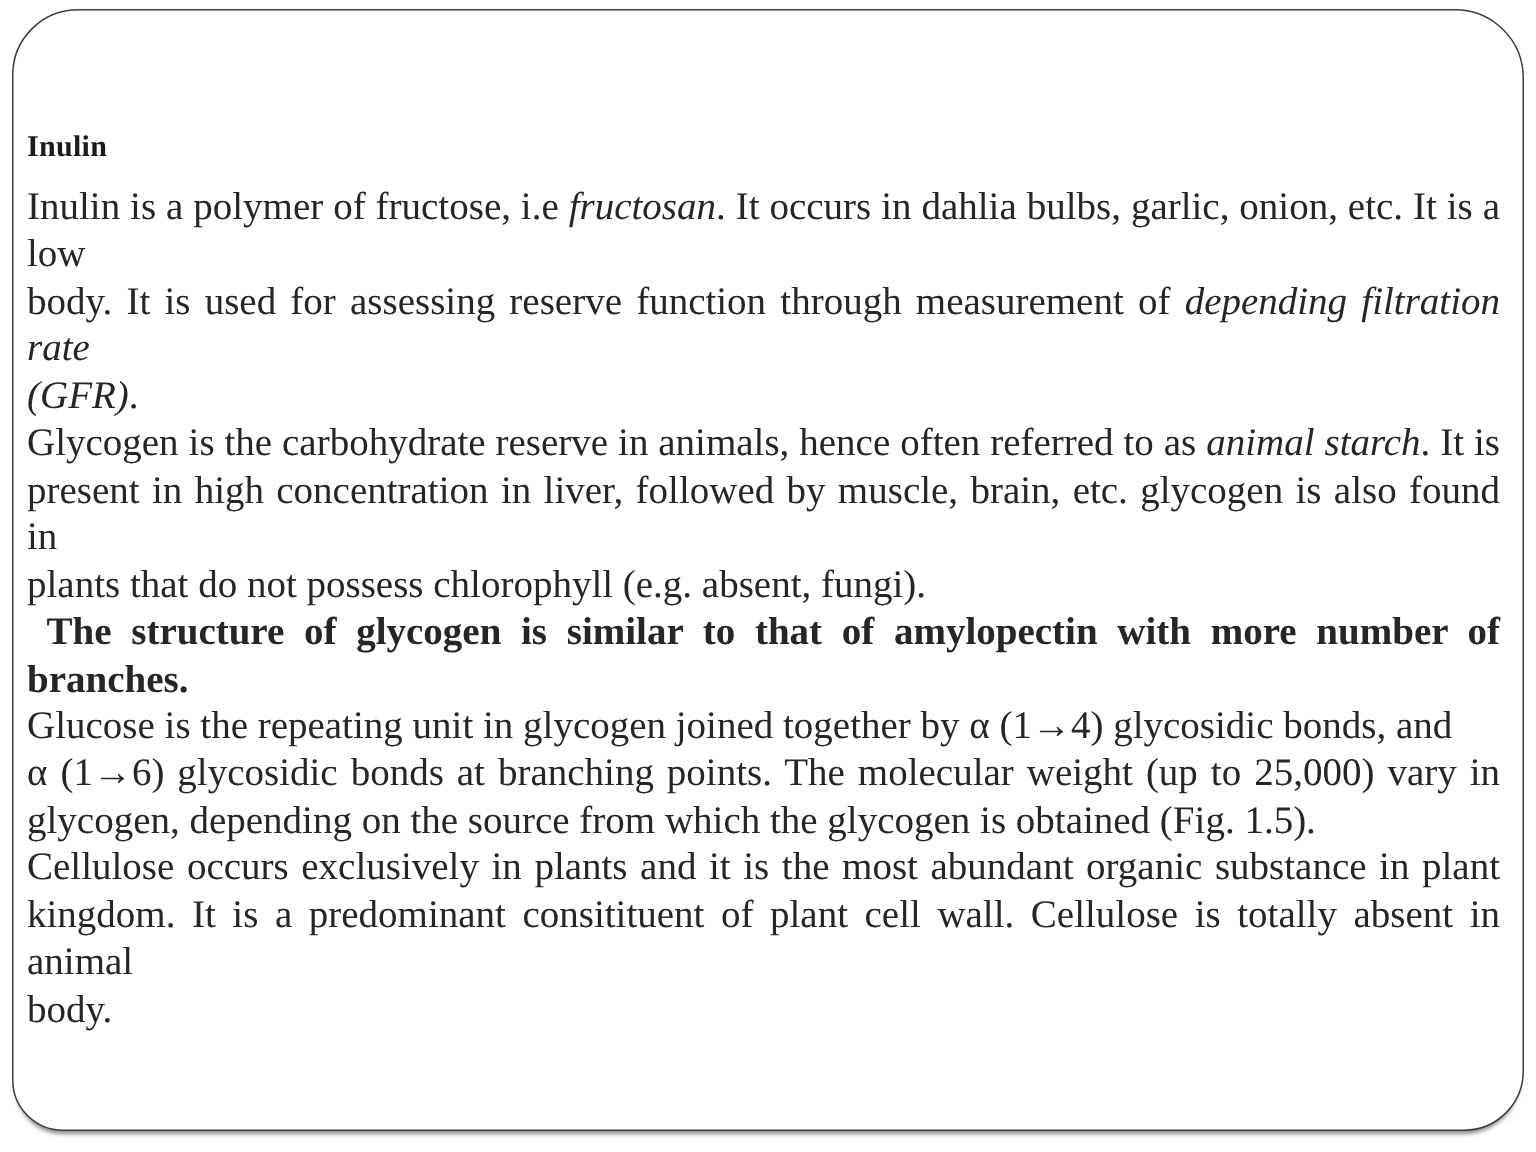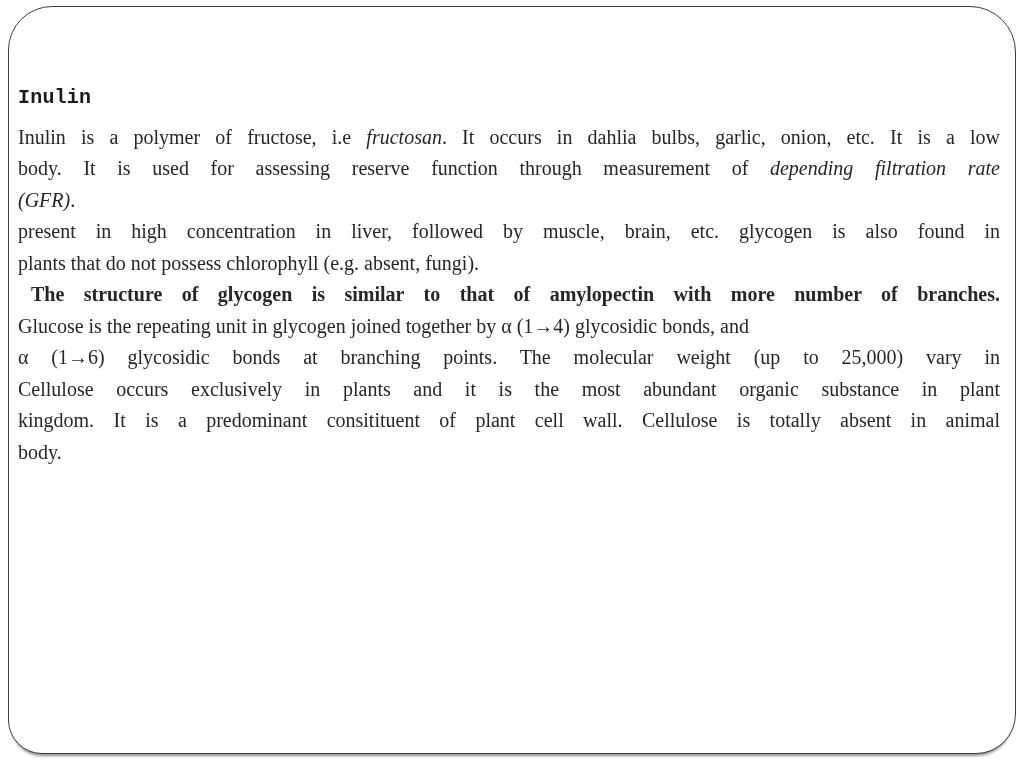--- a/index.html
+++ b/index.html
@@ -26,36 +26,36 @@
     background: #ffffff;
     box-shadow: 0 5px 3px -3px rgba(0,0,0,0.45);
   }
   .slide-content {
     position: absolute;
     left: 18px;
     top: 86px;
     width: 982px;
   }
   .section-heading {
-    font-family: Liberation Mono, monospace;
+    font-family: Liberation Serif, serif;
     font-weight: bold;
     font-size: 20px;
     line-height: 24px;
     letter-spacing: 0.2px;
     color: #1b1b1b;
     margin: 26px 0 12px 0;
   }
   .section:first-child .section-heading {
     margin-top: 0;
   }
   .para {
     margin: 0;
   }
   .line {
-    font-size: 20px;
+    font-size: 26px;
     line-height: 31.45px;
     color: #262626;
     width: 100%;
   }
   .line.just {
     text-align: justify;
     text-align-last: justify;
   }
   .line.indent {
     text-indent: 13px;
@@ -78,27 +78,29 @@
         <div class="para">
           <div class="line just"><span>Inulin is a polymer of fructose, i.e </span><em>fructosan</em><span>. It occurs in dahlia bulbs, garlic, onion, etc. It is a low</span></div>
           <div class="line just"><span>body. It is used for assessing reserve function through measurement of </span><em>depending filtration rate</em></div>
           <div class="line"><em>(GFR)</em><span>.</span></div>
         </div>
       </div>
   </div>
   <div class="section">
     <div class="section-body">
         <div class="para">
+          <div class="line just"><span>Glycogen is the carbohydrate reserve in animals, hence often referred to as </span><em>animal starch</em><span>. It is</span></div>
           <div class="line just"><span>present in high concentration in liver, followed by muscle, brain, etc. glycogen is also found in</span></div>
           <div class="line"><span>plants that do not possess chlorophyll (e.g. absent, fungi).</span></div>
         </div>
         <div class="para">
           <div class="line just indent"><span>The structure of glycogen is similar to that of amylopectin with more number of branches.</span></div>
           <div class="line"><span>Glucose is the repeating unit in glycogen joined together by α (1→4) glycosidic bonds, and</span></div>
           <div class="line just"><span>α (1→6) glycosidic bonds at branching points. The molecular weight (up to 25,000) vary in</span></div>
+          <div class="line"><span>glycogen, depending on the source from which the glycogen is obtained (Fig. 1.5).</span></div>
         </div>
       </div>
   </div>
   <div class="section">
     <div class="section-body">
         <div class="para">
           <div class="line just"><span>Cellulose occurs exclusively in plants and it is the most abundant organic substance in plant</span></div>
           <div class="line just"><span>kingdom. It is a predominant consitituent of plant cell wall. Cellulose is totally absent in animal</span></div>
           <div class="line"><span>body.</span></div>
         </div>

